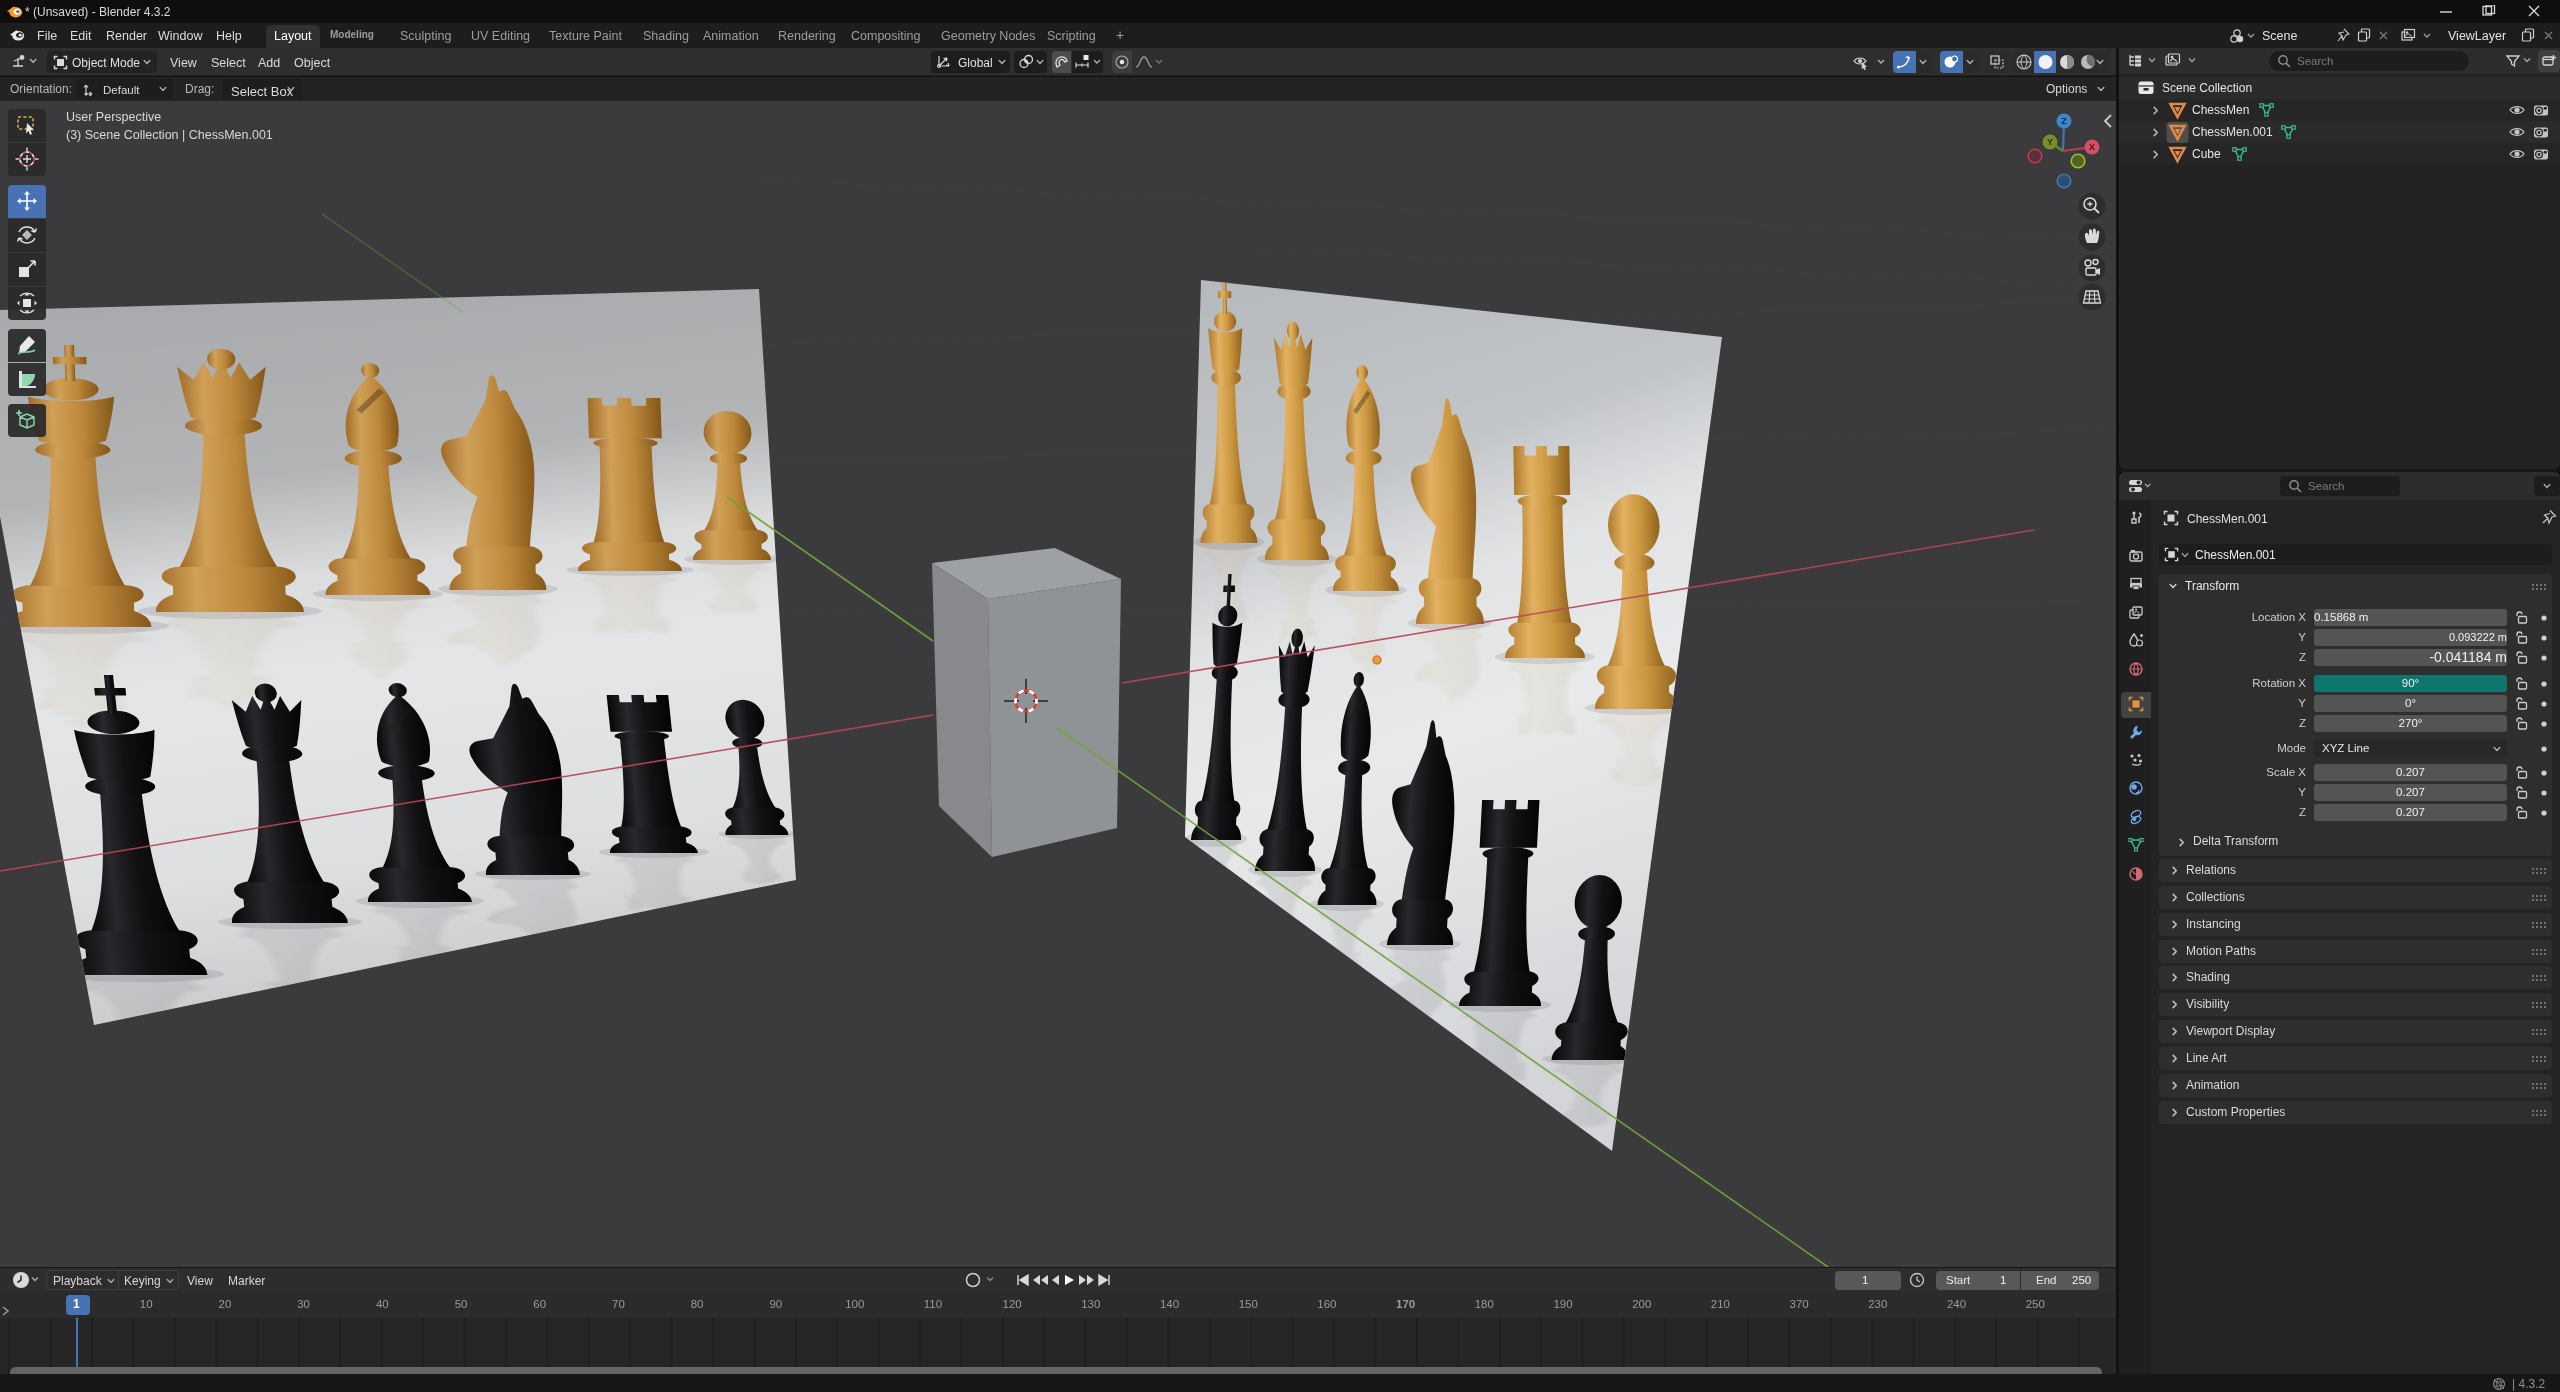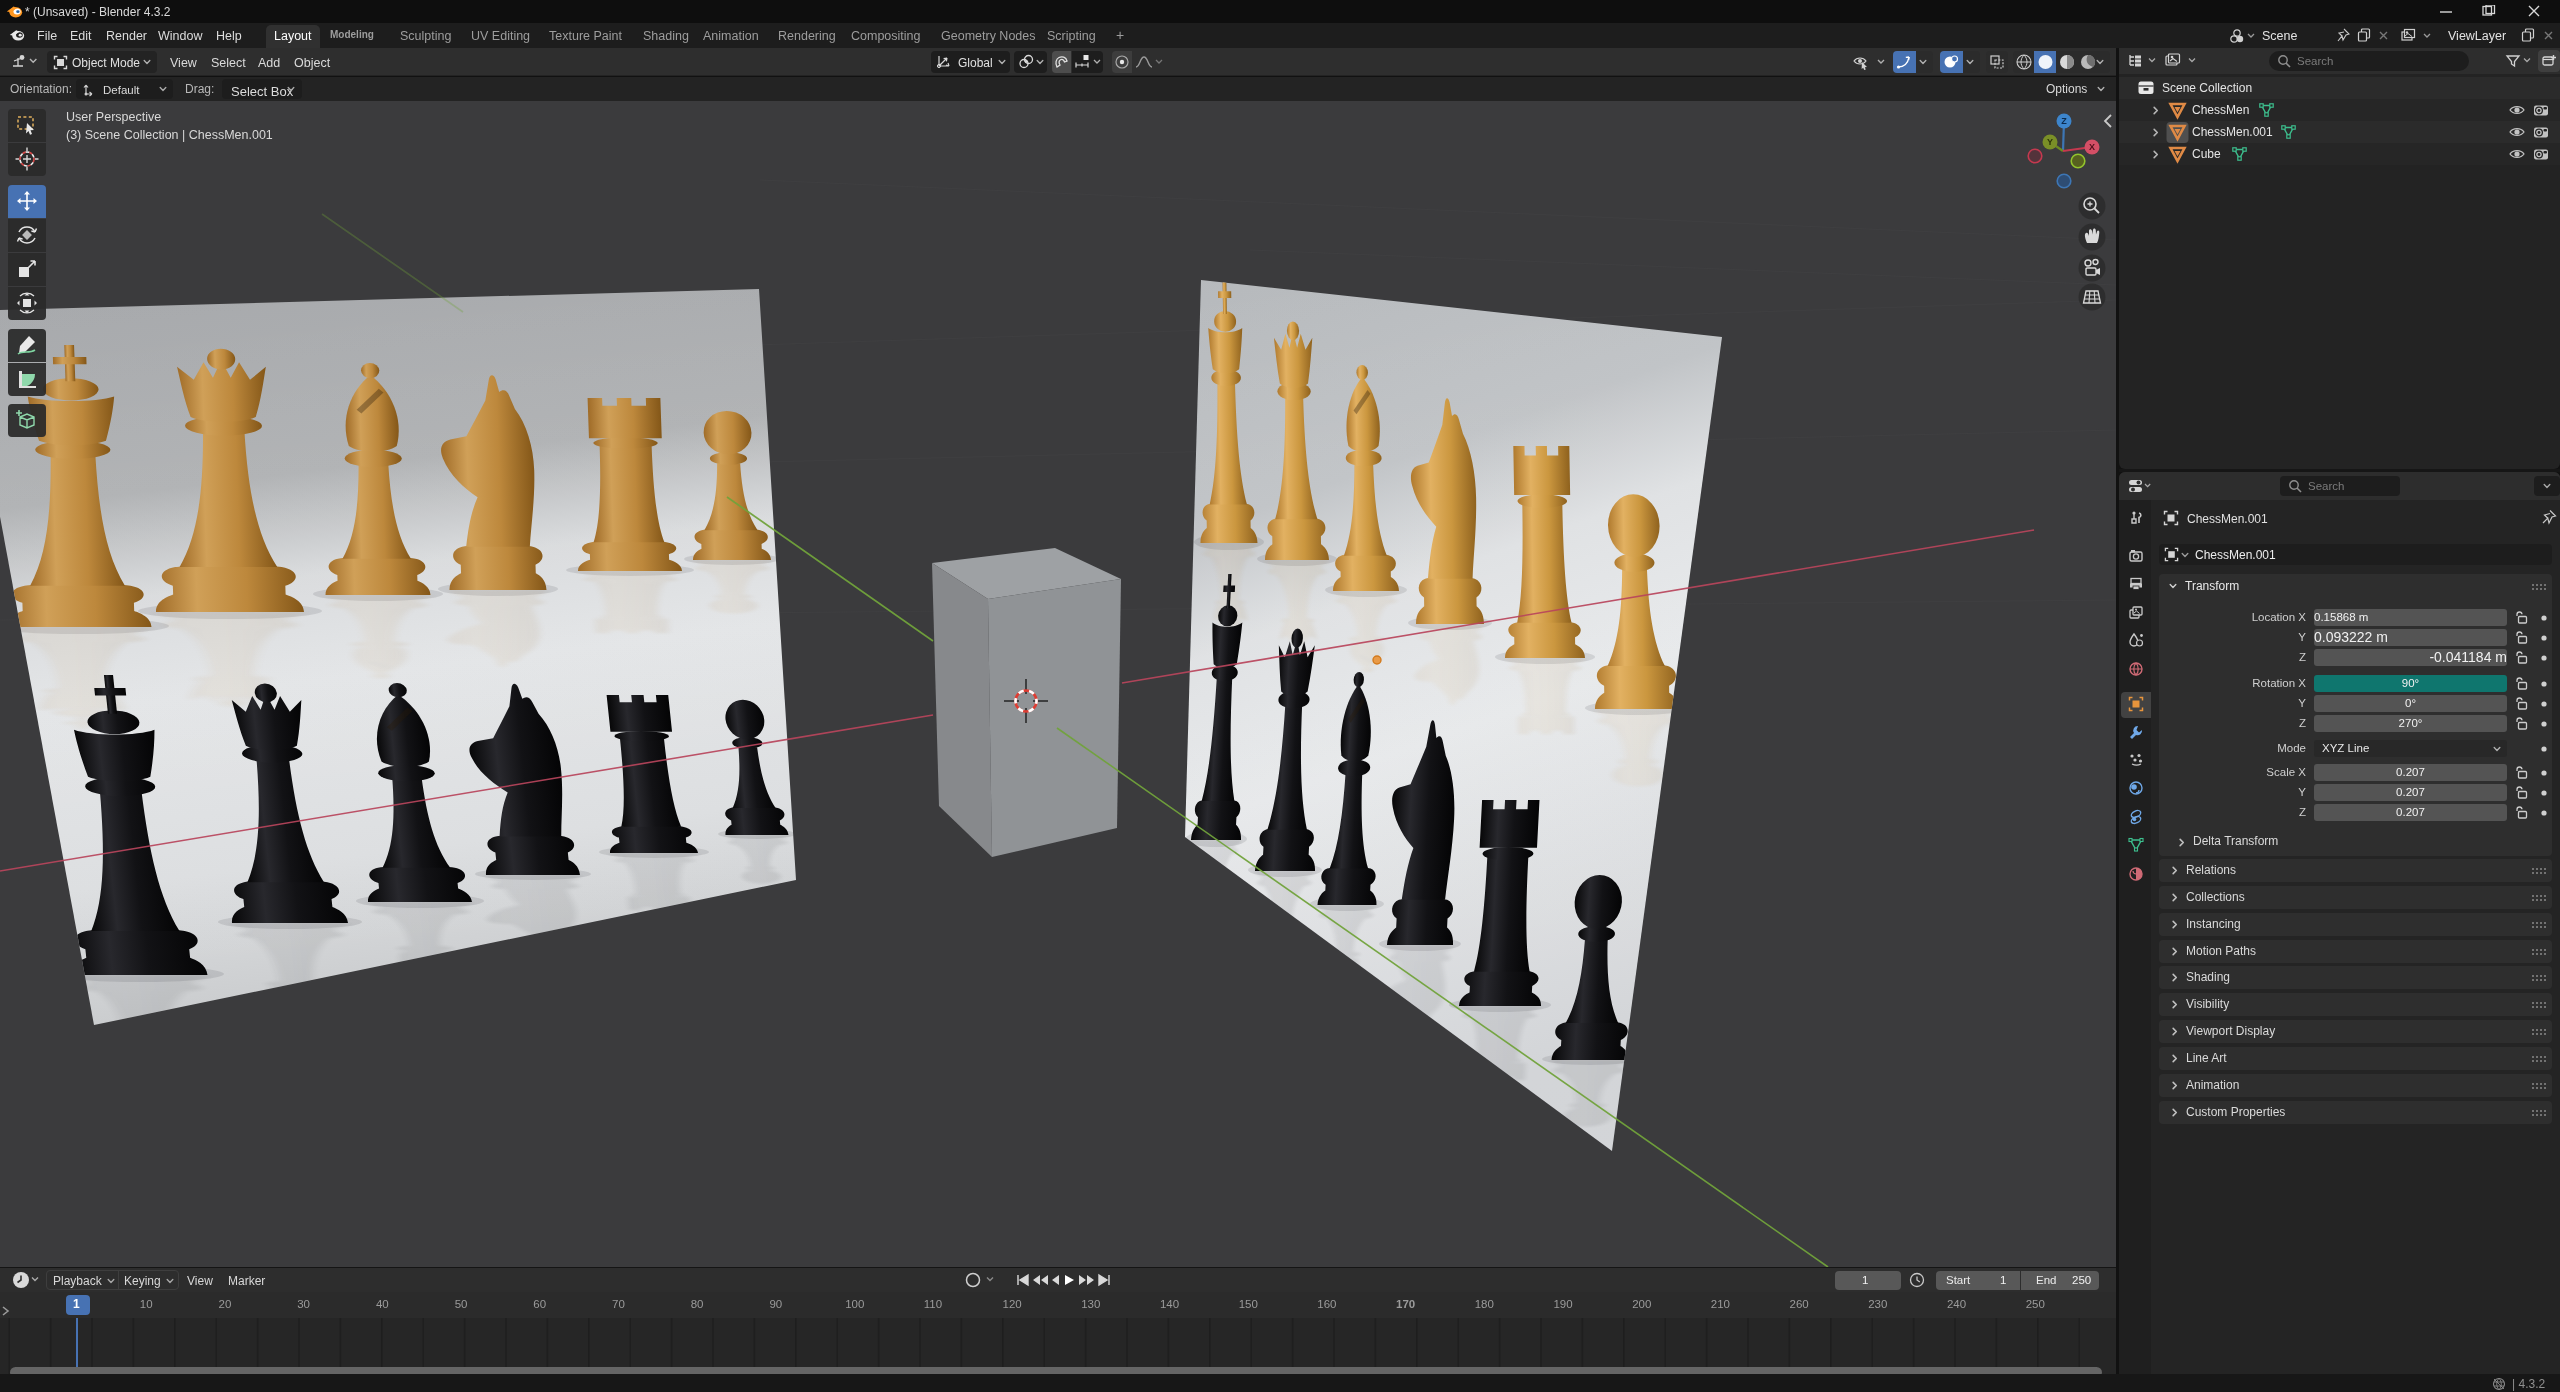--- a/index.html
+++ b/index.html
@@ -837,21 +837,21 @@
 <div class="txt" style="left:1002.53px;top:1298px;font-size:11.5px;color:#9b9b9b;font-weight:normal">120</div>
 <div class="txt" style="left:1081.23px;top:1298px;font-size:11.5px;color:#9b9b9b;font-weight:normal">130</div>
 <div class="txt" style="left:1159.93px;top:1298px;font-size:11.5px;color:#9b9b9b;font-weight:normal">140</div>
 <div class="txt" style="left:1238.63px;top:1298px;font-size:11.5px;color:#9b9b9b;font-weight:normal">150</div>
 <div class="txt" style="left:1317.33px;top:1298px;font-size:11.5px;color:#9b9b9b;font-weight:normal">160</div>
 <div class="txt" style="left:1396.03px;top:1298px;font-size:11.5px;color:#9b9b9b;font-weight:bold">170</div>
 <div class="txt" style="left:1474.73px;top:1298px;font-size:11.5px;color:#9b9b9b;font-weight:normal">180</div>
 <div class="txt" style="left:1553.43px;top:1298px;font-size:11.5px;color:#9b9b9b;font-weight:normal">190</div>
 <div class="txt" style="left:1632.13px;top:1298px;font-size:11.5px;color:#9b9b9b;font-weight:normal">200</div>
 <div class="txt" style="left:1710.83px;top:1298px;font-size:11.5px;color:#9b9b9b;font-weight:normal">210</div>
-<div class="txt" style="left:1789.53px;top:1298px;font-size:11.5px;color:#9b9b9b;font-weight:normal">260</div>
+<div class="txt" style="left:1789.53px;top:1298px;font-size:11.5px;color:#9b9b9b;font-weight:normal">370</div>
 <div class="txt" style="left:1868.23px;top:1298px;font-size:11.5px;color:#9b9b9b;font-weight:normal">230</div>
 <div class="txt" style="left:1946.93px;top:1298px;font-size:11.5px;color:#9b9b9b;font-weight:normal">240</div>
 <div class="txt" style="left:2025.63px;top:1298px;font-size:11.5px;color:#9b9b9b;font-weight:normal">250</div>
 <div class="abs" style="left:76px;top:1318px;width:2px;height:56px;background:#4772b3"></div>
 <div class="abs" style="left:66px;top:1295px;width:24px;height:20px;background:#4772b3;border-radius:4px"></div>
 <div class="txt" style="left:73px;top:1297px;font-size:12px;color:#ffffff;font-weight:bold">1</div>
 <svg class="abs" style="left:1px;top:1305px" width="9" height="12" viewBox="0 0 9 12">
     <path d="M2,2 L7,6 L2,10" stroke="#9a9a9a" stroke-width="1.6" fill="none"></path>
   </svg>
 <div class="abs" style="left:10px;top:1367px;width:2092px;height:11px;background:#656565;border-radius:6px"></div>
@@ -1097,21 +1097,21 @@
   </div>
 <svg class="abs" style="left:2515px;top:610px" width="15" height="15" viewBox="0 0 15 15">
     <rect x="3.5" y="6.5" width="8" height="6.5" rx="1" fill="none" stroke="#cdcdcd" stroke-width="1.3"></rect>
     <path d="M2,6 L2,4.5 C2,1.2 6.8,1.2 7,4.3" fill="none" stroke="#cdcdcd" stroke-width="1.3"></path>
   </svg>
 <svg class="abs" style="left:2540px;top:614px" width="8" height="8" viewBox="0 0 8 8">
     <circle cx="4" cy="4" r="2.6" fill="#d0d0d0"></circle>
   </svg>
 <div class="txt" style="left:2154px;top:631px;width:152px;text-align:right;font-size:11.5px;color:#cfcfcf">Y</div>
 <div class="abs" style="left:2314px;top:629px;width:193px;height:17px;background:#545454;border-radius:3px">
-    <div style="width:100%;text-align:left;font-size:14px;color:#f1f1f1;line-height:17px">0.093222 m</div>
+    <div style="width:100%;text-align:right;font-size:11px;color:#f1f1f1;line-height:17px">0.093222 m</div>
   </div>
 <svg class="abs" style="left:2515px;top:630px" width="15" height="15" viewBox="0 0 15 15">
     <rect x="3.5" y="6.5" width="8" height="6.5" rx="1" fill="none" stroke="#cdcdcd" stroke-width="1.3"></rect>
     <path d="M2,6 L2,4.5 C2,1.2 6.8,1.2 7,4.3" fill="none" stroke="#cdcdcd" stroke-width="1.3"></path>
   </svg>
 <svg class="abs" style="left:2540px;top:634px" width="8" height="8" viewBox="0 0 8 8">
     <circle cx="4" cy="4" r="2.6" fill="#d0d0d0"></circle>
   </svg>
 <div class="txt" style="left:2154px;top:651px;width:152px;text-align:right;font-size:11.5px;color:#cfcfcf">Z</div>
 <div class="abs" style="left:2314px;top:649px;width:193px;height:17px;background:#545454;border-radius:3px">

